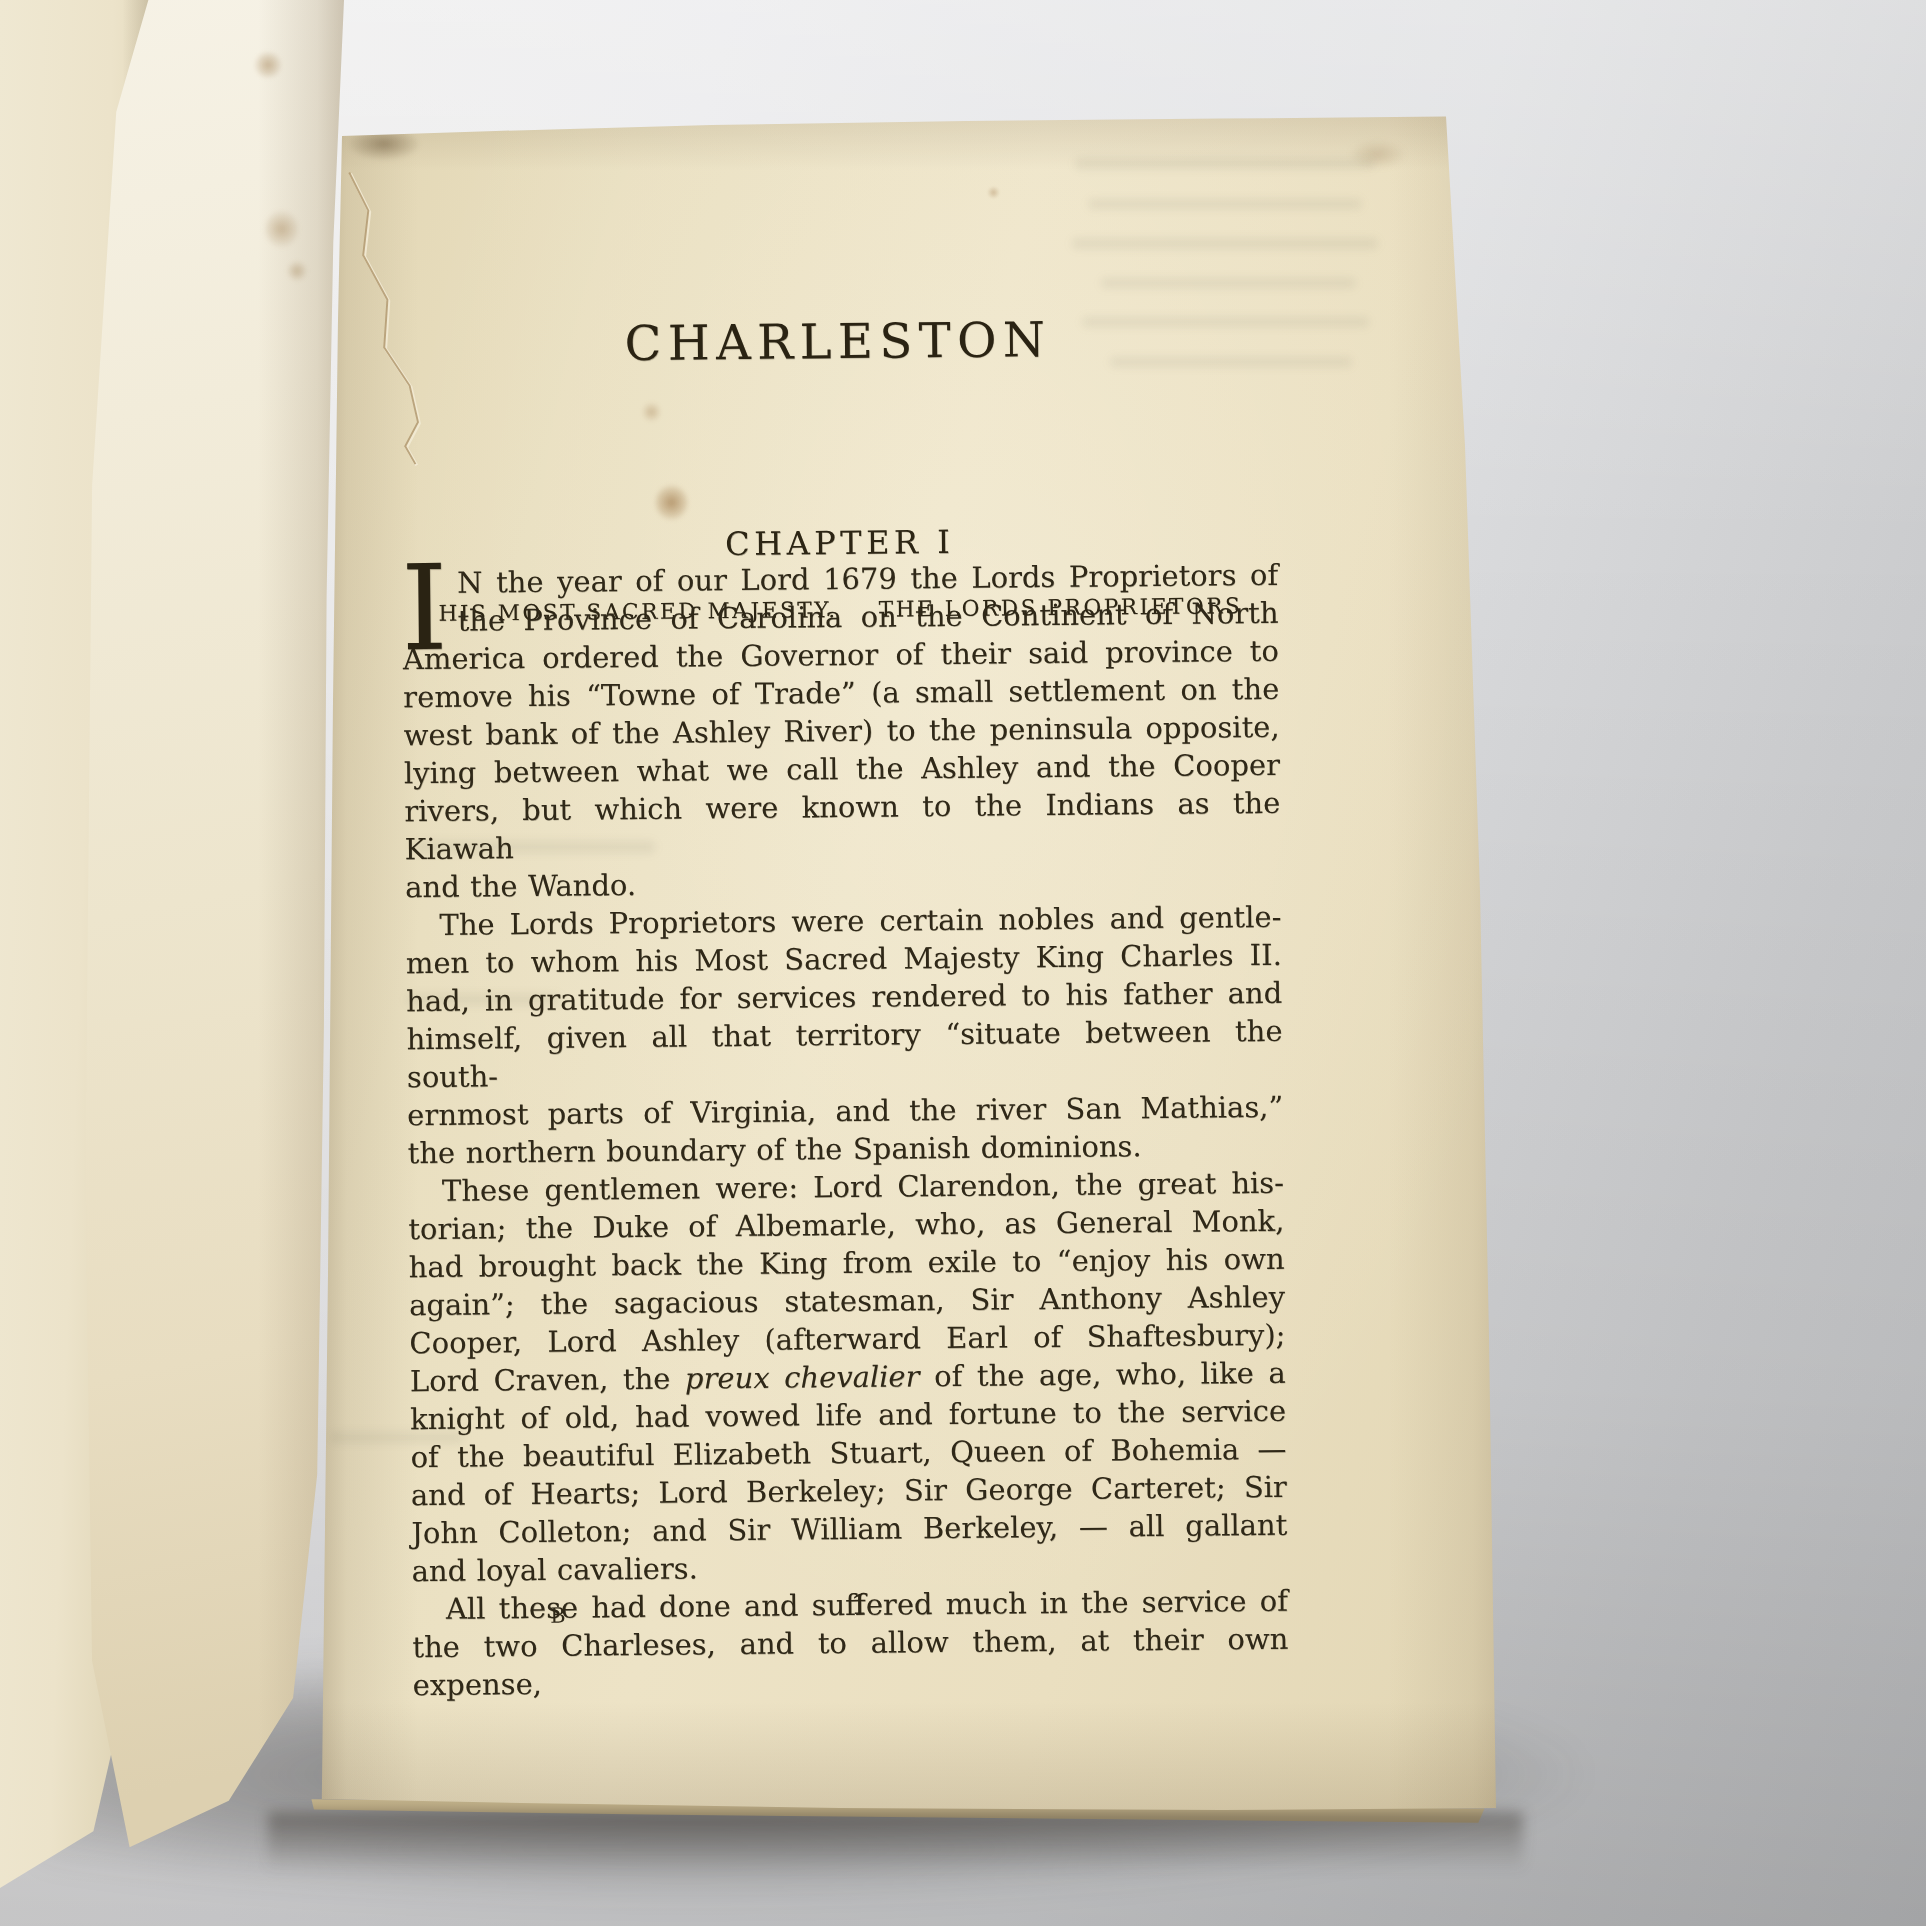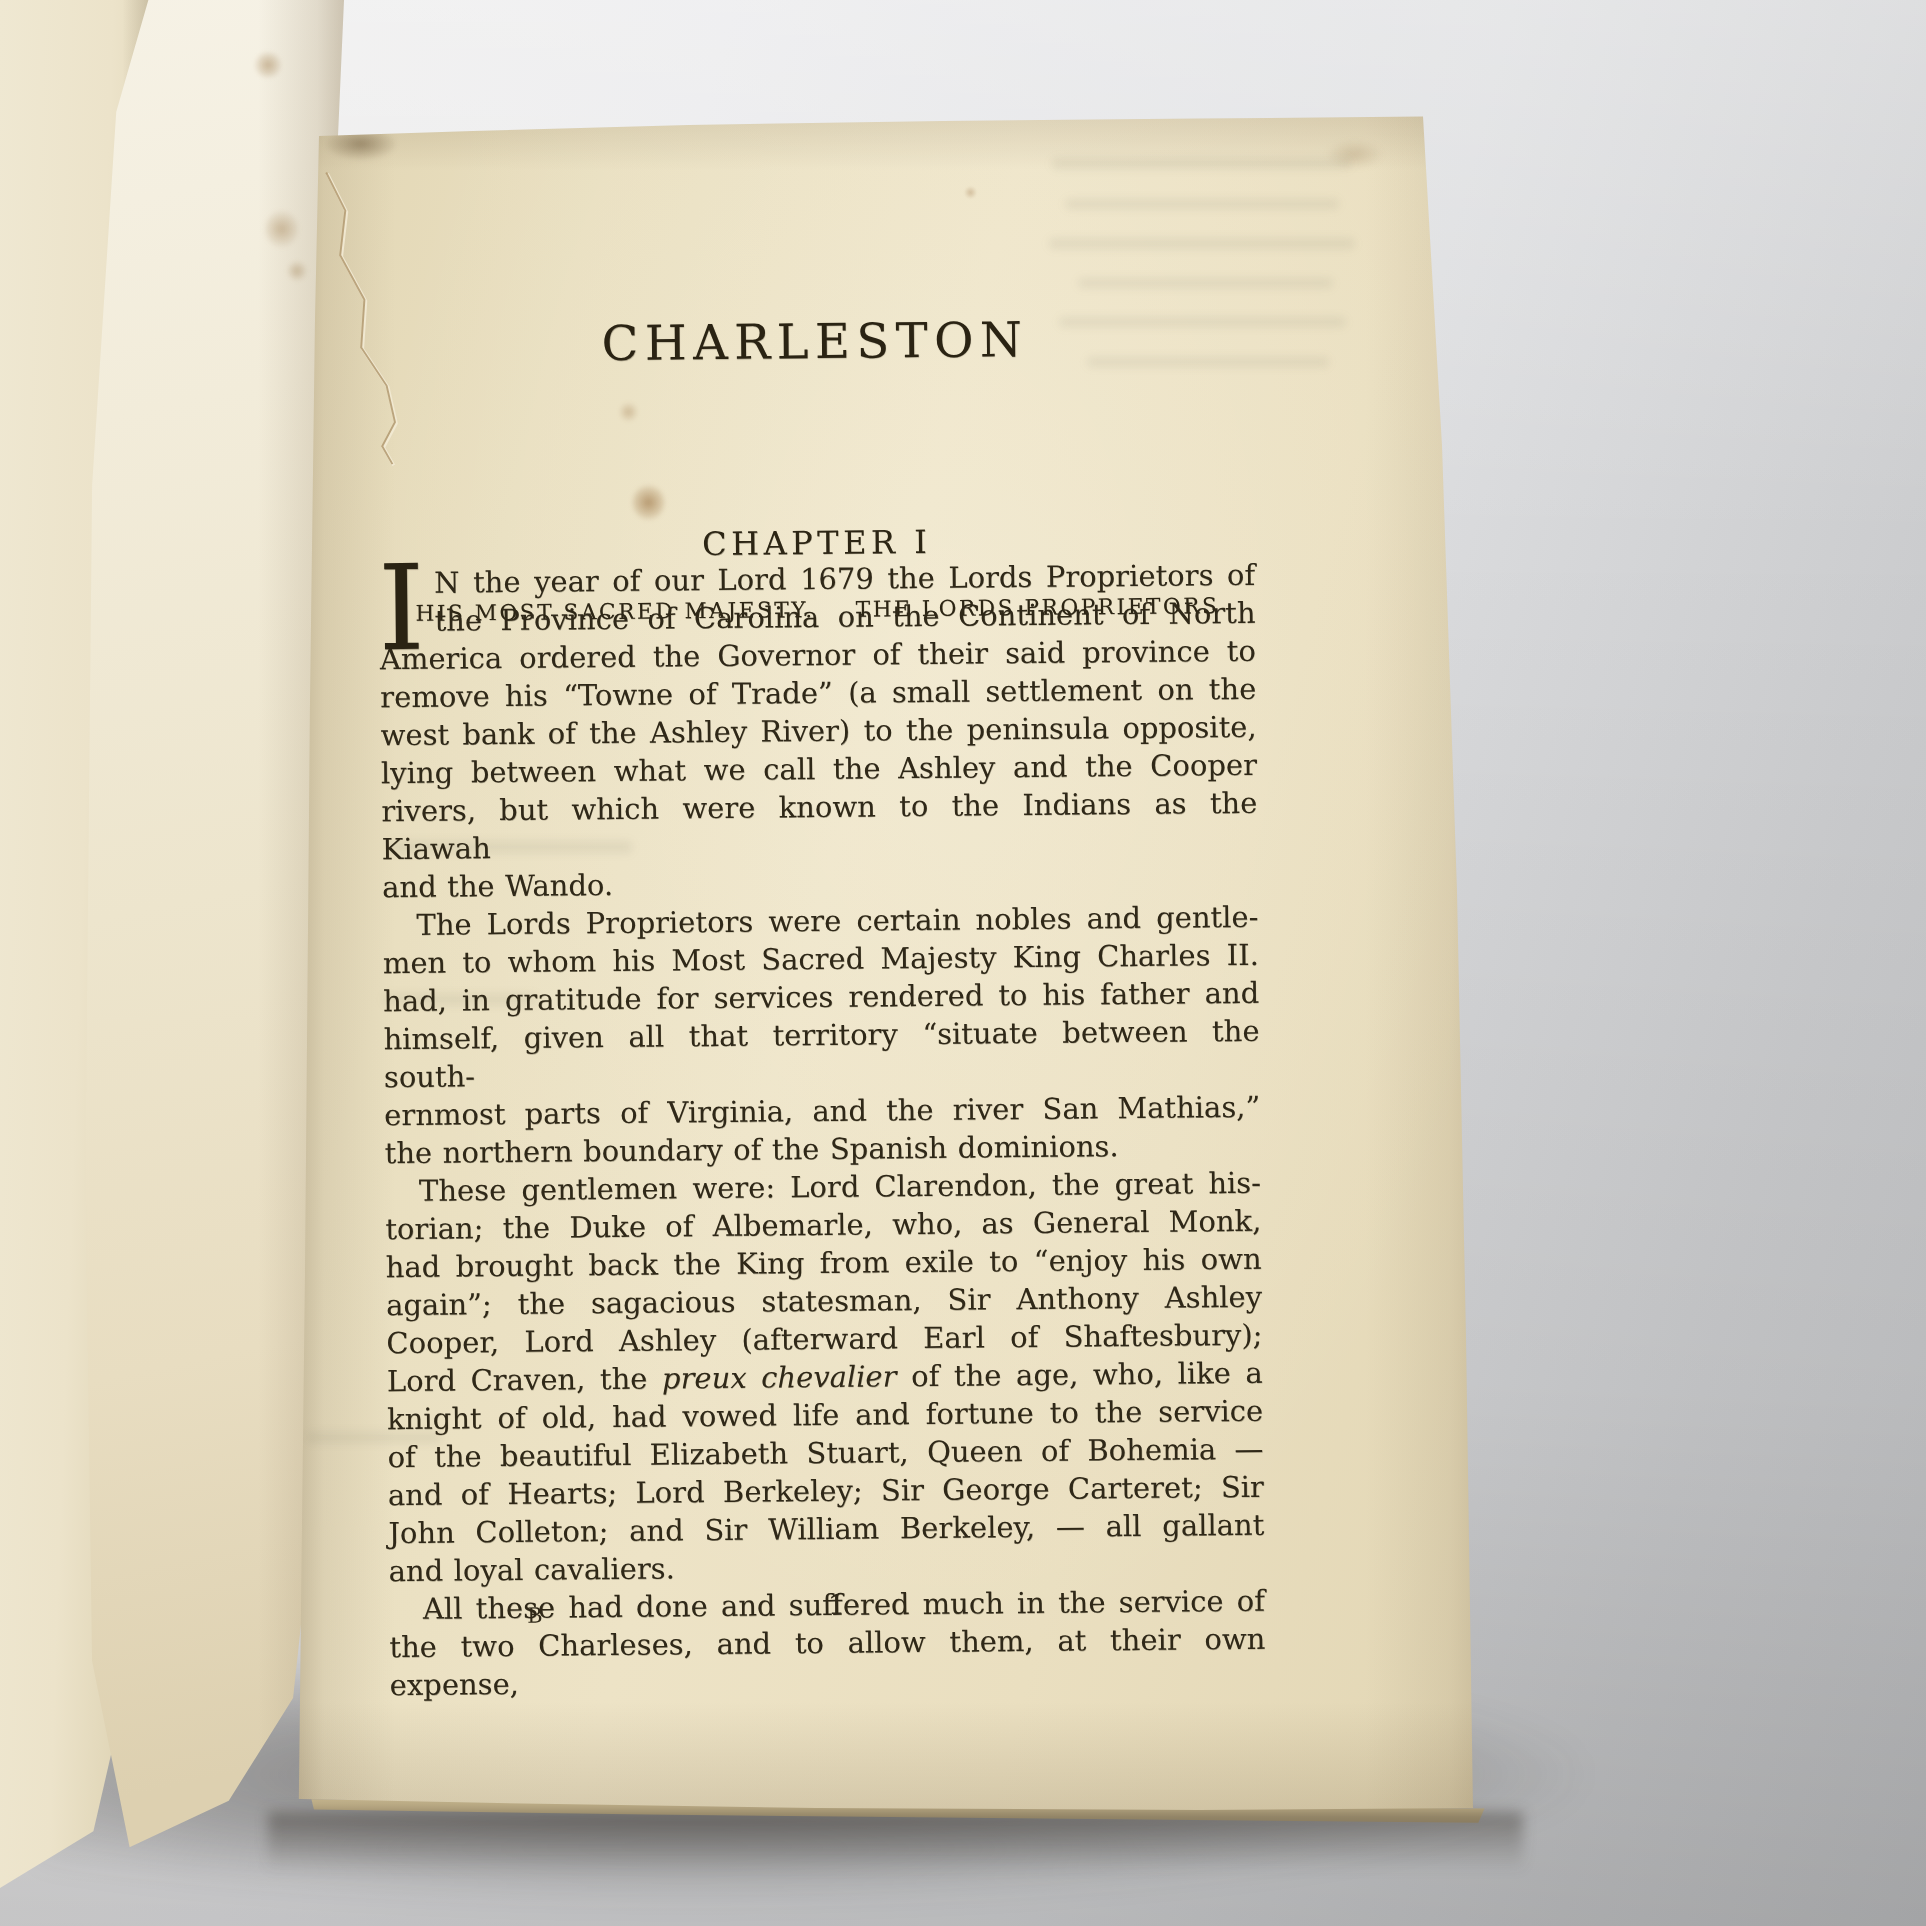--- a/index.html
+++ b/index.html
@@ -46,21 +46,21 @@
     background: linear-gradient(180deg, #c9ba94 0%, #b3a179 100%);
   }
   #bottom-shade {
     position: absolute;
     left: 268px; top: 1812px; width: 1255px; height: 70px;
     background: linear-gradient(180deg, rgba(50,45,38,0.42) 0%, rgba(50,45,38,0) 85%);
     filter: blur(6.4px);
   }
   #main-page {
     position: absolute;
-    left: 288px; top: 102px; width: 1197px; height: 1720px;
+    left: 311px; top: 102px; width: 1197px; height: 1720px;
     clip-path: polygon(
       31px 34px, 185px 29px, 401px 23px, 656px 19px, 911px 16.6px, 1135px 14.6px,
       1154px 344px, 1169px 790px, 1178px 1236px, 1185px 1706px,
       911px 1708px, 529px 1706px, 210px 1701px, 10.8px 1697px,
       17px 1172px, 22px 599px, 27px 217px);
     background-image:
       radial-gradient(ellipse at 55% 32%, rgba(255,252,240,0.28), rgba(0,0,0,0) 62%),
       linear-gradient(90deg, rgba(96,76,48,0.30) 0%, rgba(96,76,48,0.10) 3%, rgba(0,0,0,0) 9%, rgba(0,0,0,0) 90%, rgba(110,90,60,0.10) 97%, rgba(110,90,60,0.22) 100%),
       linear-gradient(180deg, rgba(120,100,70,0.22) 0%, rgba(0,0,0,0) 4%, rgba(0,0,0,0) 93%, rgba(110,90,60,0.20) 100%),
       linear-gradient(105deg, #e2d6b4 0%, #e9dfc0 20%, #ede3c6 45%, #eadfc0 70%, #e2d6b4 100%);

